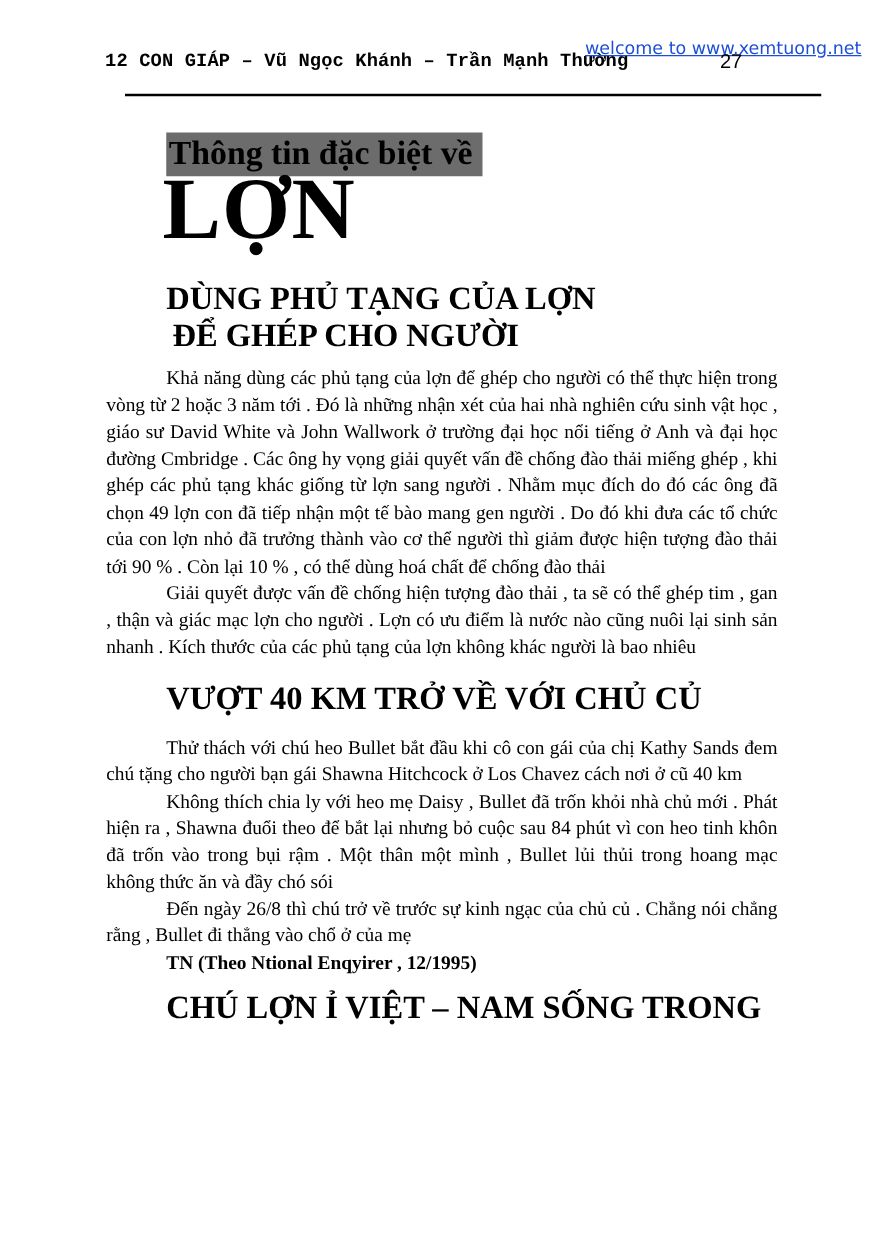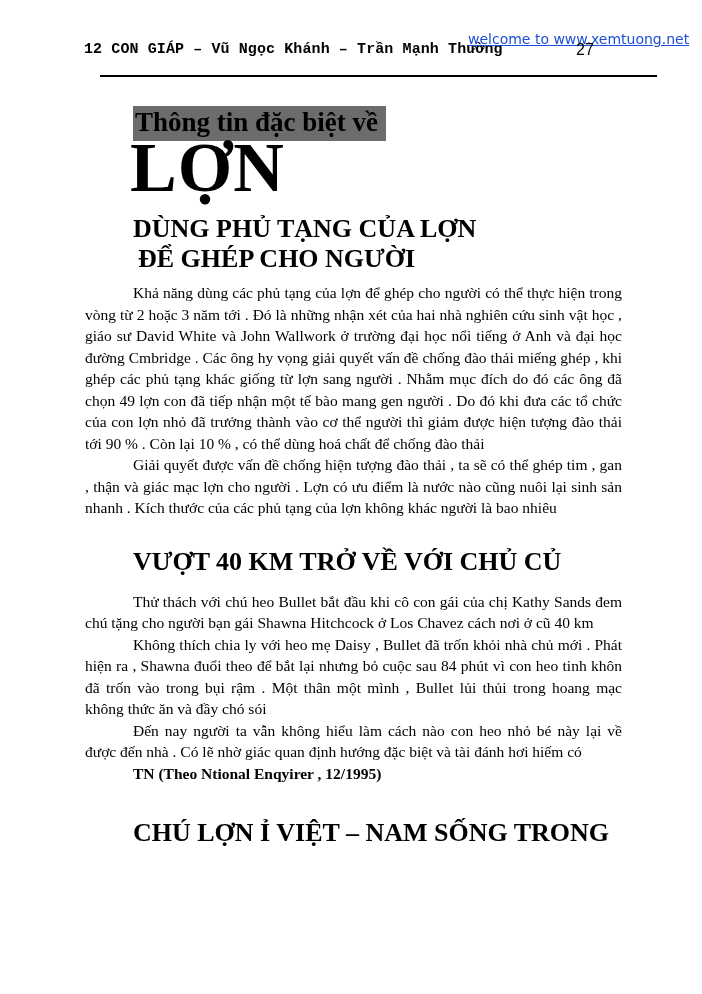--- a/index.html
+++ b/index.html
@@ -46,40 +46,40 @@
     color:#000;
   }
   .big-title {
     position:absolute; left:130px; top:140px;
     font-size:70px; font-weight:bold; letter-spacing:1px;
     line-height:56px;
   }
 
   
   .content {
-    position:absolute; left:85px; top:214px; width:537px;
+    position:absolute; left:85px; top:224px; width:537px;
   }
   .article-heading {
     font-size:26px; font-weight:bold; line-height:30px;
     margin:0; padding-left:48px;
     white-space:nowrap;
   }
   .article-heading .hl2 { padding-left:5px; display:block; }
   .content p {
     margin:0;
     font-size:15.5px; line-height:21.5px;
     text-align:justify; text-indent:48px;
   }
   .content p.first { margin-top:8px; }
   .byline {
     margin:0; font-size:15.5px; line-height:21.5px;
     font-weight:bold; text-indent:48px;
   }
-  .h-mid { margin-top:28px; margin-bottom:14px; }
-  .h-end { margin-top:34px; }
+  .h-mid { margin-top:15px; margin-bottom:14px; }
+  .h-end { margin-top:10px; }
 </style>
 </head>
 <body>
 
 <div class="page">
 
   <div class="hdr-left">12 CON GIÁP – Vũ Ngọc Khánh – Trần Mạnh Thường</div>
   <a class="hdr-right">welcome to www.xemtuong.net</a>
   <div class="page-num">27</div>
   <div class="hdr-rule"></div>
@@ -92,19 +92,19 @@
     <h2 class="article-heading">
       <span class="hl1">DÙNG PHỦ TẠNG CỦA LỢN</span>
       <span class="hl2">ĐỂ GHÉP CHO NGƯỜI</span>
     </h2>
     <p class="first">Khả năng dùng các phủ tạng của lợn để ghép cho người có thể thực hiện trong vòng từ 2 hoặc 3 năm tới . Đó là những nhận xét của hai nhà nghiên cứu sinh vật học , giáo sư David White và John  Wallwork ở trường đại học nổi tiếng ở Anh và đại học đường Cmbridge . Các ông hy vọng giải quyết vấn đề chống đào thải miếng ghép , khi ghép các phủ tạng khác giống từ lợn sang người . Nhằm mục đích do đó các ông đã chọn 49 lợn con đã tiếp nhận một tế bào mang gen người . Do đó khi đưa các tổ chức của con lợn nhỏ đã trưởng thành vào cơ thể người thì giảm được hiện tượng đào thải tới 90 % . Còn lại 10 % , có thể dùng hoá chất để chống đào thải</p>
     <p>Giải quyết được vấn đề chống hiện tượng đào thải , ta sẽ có thể ghép tim , gan , thận và giác mạc lợn cho người . Lợn có ưu điểm là nước nào cũng nuôi lại sinh sản nhanh . Kích thước của các phủ tạng của lợn không khác người là bao nhiêu</p>
 
     <h2 class="article-heading h-mid">VƯỢT 40 KM TRỞ VỀ VỚI CHỦ CỦ</h2>
     <p>Thử thách với chú heo Bullet bắt đầu khi cô con gái của chị Kathy Sands đem chú tặng cho người bạn gái Shawna Hitchcock ở Los Chavez cách nơi ở cũ 40 km</p>
     <p>Không thích chia ly với heo mẹ Daisy , Bullet đã trốn khỏi nhà chủ mới . Phát hiện ra , Shawna đuổi theo để bắt lại nhưng bỏ cuộc sau 84 phút vì con heo tinh khôn đã trốn vào trong bụi rậm . Một thân một mình , Bullet lủi thủi trong hoang mạc không thức ăn và đầy chó sói</p>
-    <p>Đến nay người ta vẫn không hiểu làm cách nào con heo nhỏ bé này lại về được đến nhà . Có lẽ nhờ giác quan định hướng đặc biệt và tài đánh hơi hiếm có</p>
+    <p>Đến ngày 26/8 thì chú trở về  trước sự kinh ngạc của chủ củ . Chẳng nói chẳng rằng , Bullet đi thẳng vào chổ ở của mẹ</p>
     <p class="byline">TN (Theo Ntional Enqyirer , 12/1995)</p>
 
     <h2 class="article-heading h-end">CHÚ LỢN Ỉ VIỆT – NAM SỐNG TRONG</h2>
 
   </div>
 </div>
 
 </body></html>

